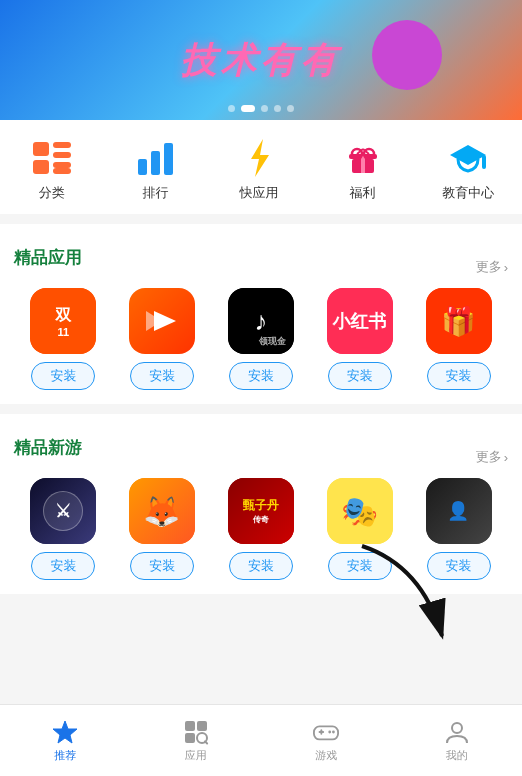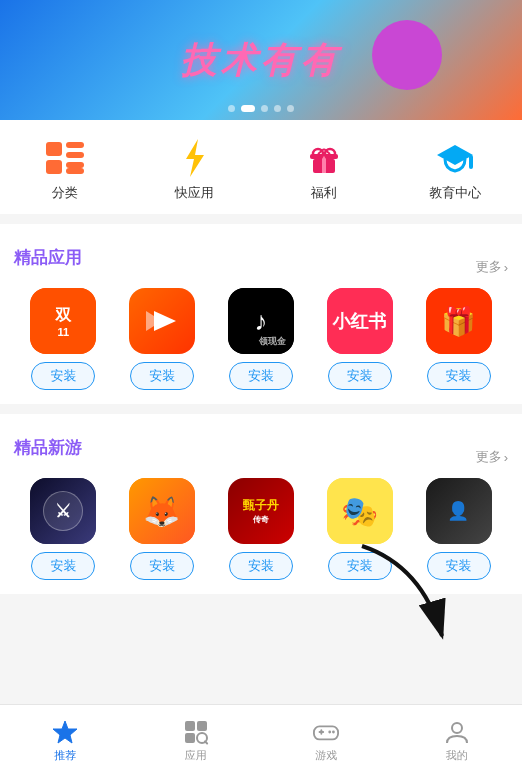--- a/index.html
+++ b/index.html
@@ -95,21 +95,21 @@
     }
     .section-header {
       display: flex;
       justify-content: space-between;
       align-items: center;
       margin-bottom: 12px;
     }
     .section-title {
       font-size: 17px;
       font-weight: bold;
-      color: #8b5cf6;
+      color: #15803d;
     }
     .section-more {
       font-size: 13px;
       color: #999;
       display: flex;
       align-items: center;
       gap: 2px;
       margin-top: 20px;
     }
 
@@ -282,20 +282,30 @@
         <rect x="0" y="18" width="16" height="14" rx="3" fill="#ff6b35"></rect>
         <rect x="20" y="0" width="18" height="6" rx="3" fill="#ff6b35"></rect>
         <rect x="20" y="10" width="18" height="6" rx="3" fill="#ff6b35"></rect>
         <rect x="20" y="20" width="18" height="6" rx="3" fill="#ff6b35"></rect>
         <rect x="20" y="26" width="18" height="6" rx="3" fill="#ff6b35"></rect>
       </svg>
     </div>
     <span class="nav-label">分类</span>
   </div>
 
+  <div class="nav-item">
+    <div class="nav-icon">
+      <svg width="38" height="34" viewBox="0 0 38 34" fill="none">
+        <rect x="2" y="18" width="9" height="16" rx="2" fill="#2196f3"></rect>
+        <rect x="15" y="10" width="9" height="24" rx="2" fill="#2196f3"></rect>
+        <rect x="28" y="2" width="9" height="32" rx="2" fill="#2196f3"></rect>
+      </svg>
+    </div>
+    <span class="nav-label">排行</span>
+  </div>
 
   <div class="nav-item">
     <div class="nav-icon">
       <svg width="28" height="38" viewBox="0 0 28 38" fill="none">
         <polygon points="18,0 6,20 14,20 10,38 24,16 15,16" fill="#ffc107"></polygon>
       </svg>
     </div>
     <span class="nav-label">快应用</span>
   </div>
 
@@ -412,21 +422,21 @@
       <div class="app-icon icon-game2">
         <div style="width:100%;height:100%;background:linear-gradient(135deg,#ff9800,#ff5722);border-radius:16px;display:flex;align-items:center;justify-content:center;">
           <span style="font-size:30px;">🦊</span>
         </div>
       </div>
       <button class="app-install-btn">安装</button>
     </div>
 
     <div class="app-item">
       <div class="app-icon icon-game3">
-        <div style="width:100%;height:100%;background:linear-gradient(135deg,#8b0000,#cc0000);border-radius:20px;display:flex;align-items:center;justify-content:center;overflow:hidden;">
+        <div style="width:100%;height:100%;background:linear-gradient(135deg,#8b0000,#cc0000);border-radius:12px;display:flex;align-items:center;justify-content:center;overflow:hidden;">
           <div style="text-align:center;">
             <div style="color:#ffd700;font-size:12px;font-weight:bold;">甄子丹</div>
             <div style="color:white;font-size:8px;">传奇</div>
           </div>
         </div>
       </div>
       <button class="app-install-btn">安装</button>
     </div>
 
     <div class="app-item">

